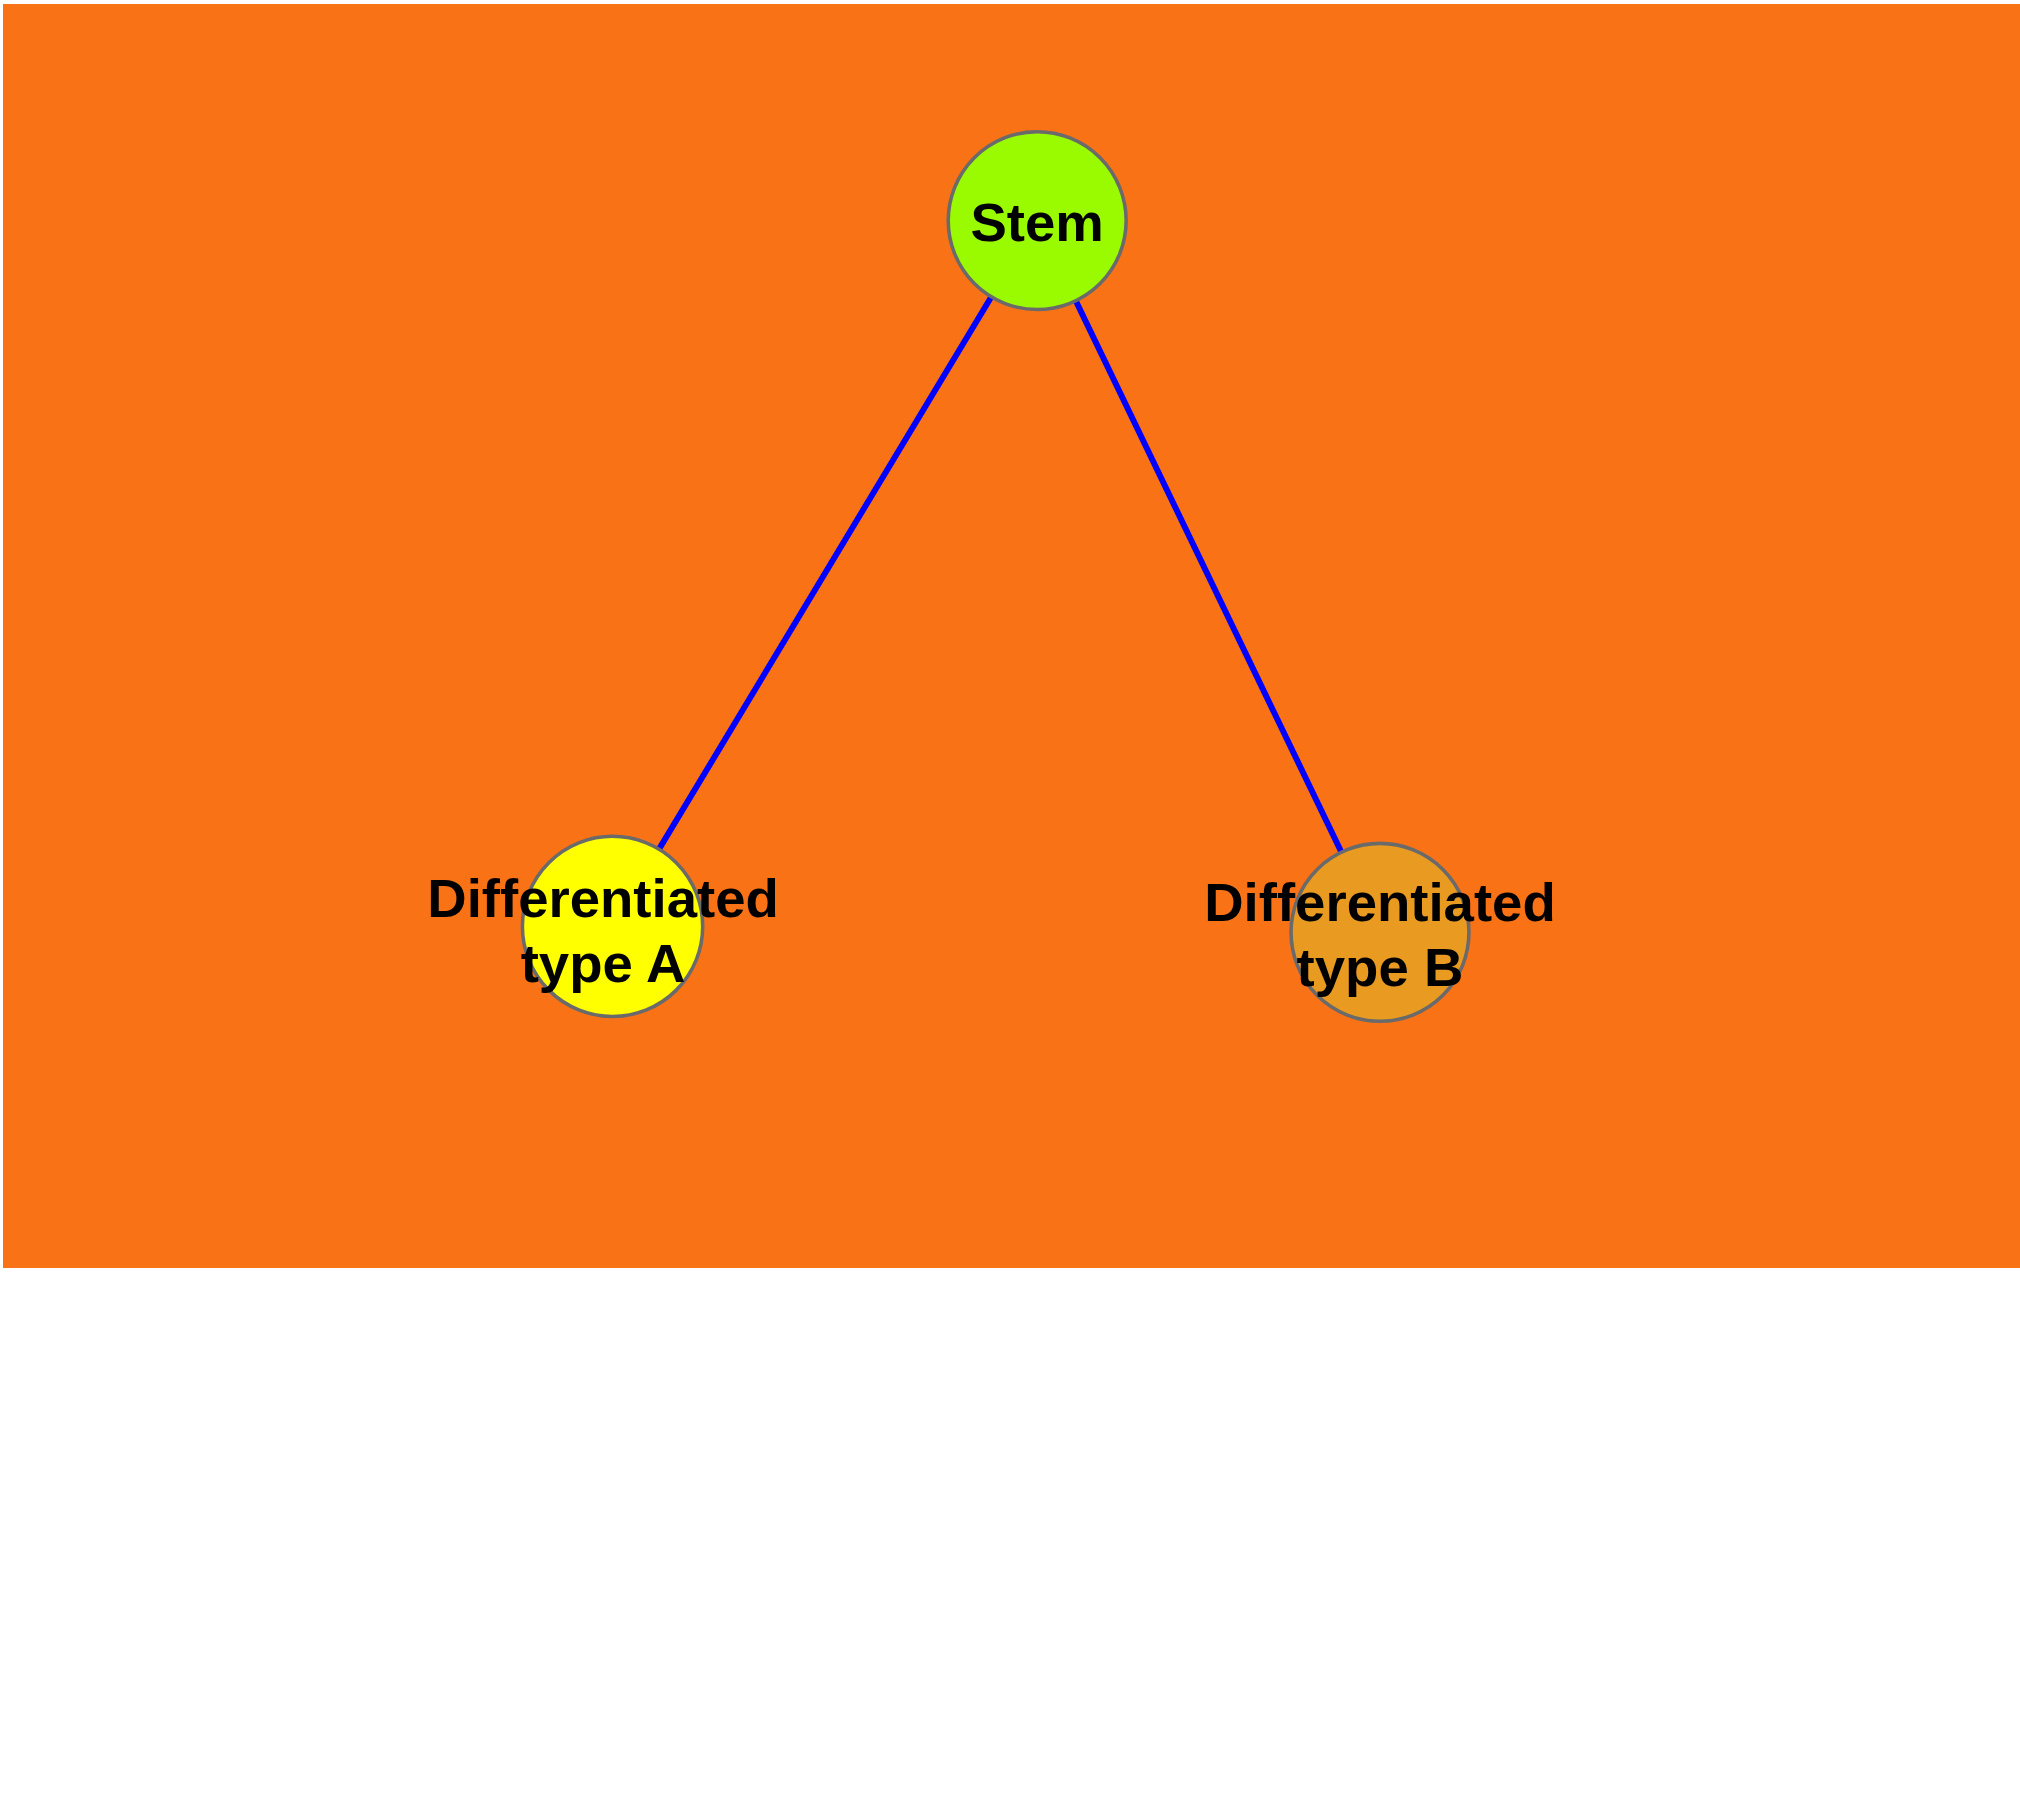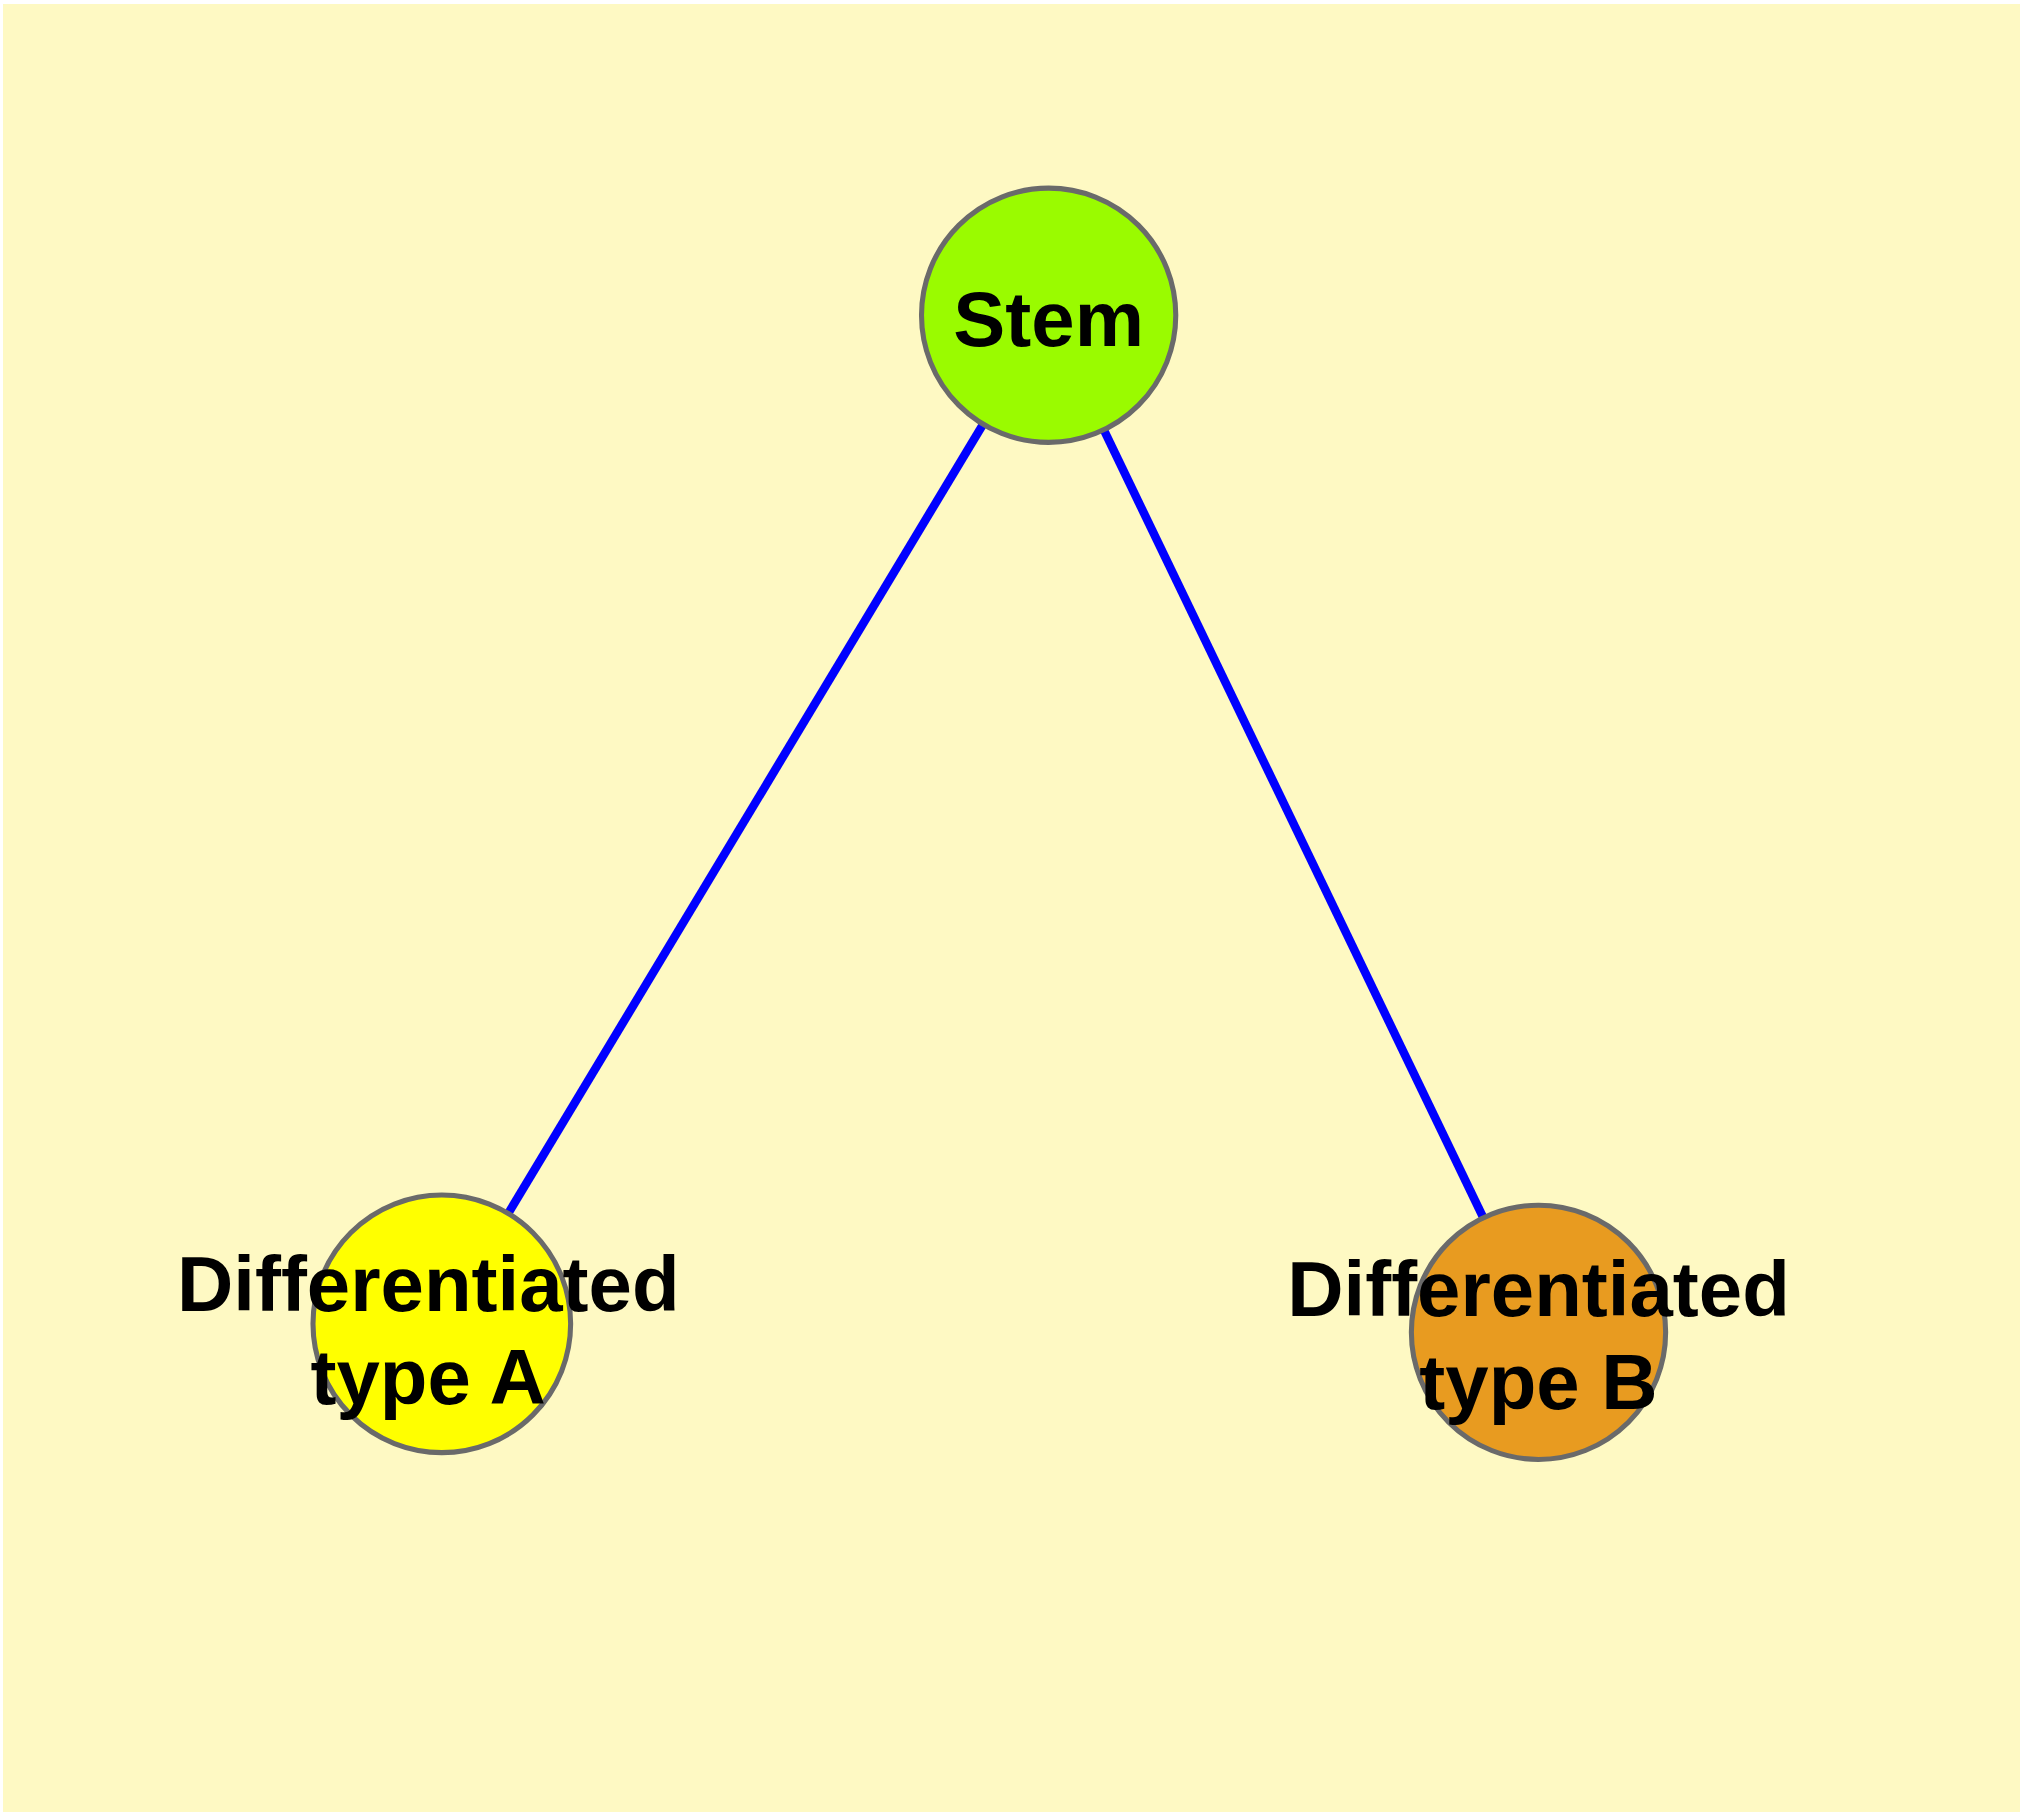--- a/index.html
+++ b/index.html
@@ -27,21 +27,21 @@
   .margin-strip.top  { top: 0; left: 0; right: 0; height: 4.2px; }
   .margin-strip.left { top: 0; left: 0; bottom: 0; width: 3.4px; }
   text.node-label {
     font-family: "Liberation Sans", sans-serif;
     font-weight: bold;
   }
 </style>
 </head>
 <body>
 
-<div id="stage" class="stage" style="width: 2021px; height: 1812px; background: #fef9c3;">
+<div id="stage" class="stage" style="width: 2021px; height: 1268px; background: #f97316;">
   <div class="margin-strip top"></div>
   <div class="margin-strip left"></div>
   <svg id="graph-svg" xmlns="http://www.w3.org/2000/svg" preserveAspectRatio="xMidYMid meet" viewBox="0 0 2384 2138">
       <g>
         <line x1="1237" y1="372" x2="521" y2="1562" stroke="#0000FF" stroke-width="10"></line>
         <line x1="1237" y1="372" x2="1815" y2="1572" stroke="#0000FF" stroke-width="10"></line>
       </g>
       <g>
         <circle cx="1237" cy="372" r="150" fill="#9AFB00" stroke="#6A6A6A" stroke-width="6"></circle>
         <circle cx="521" cy="1562" r="152" fill="#FFFF00" stroke="#6A6A6A" stroke-width="6"></circle>

